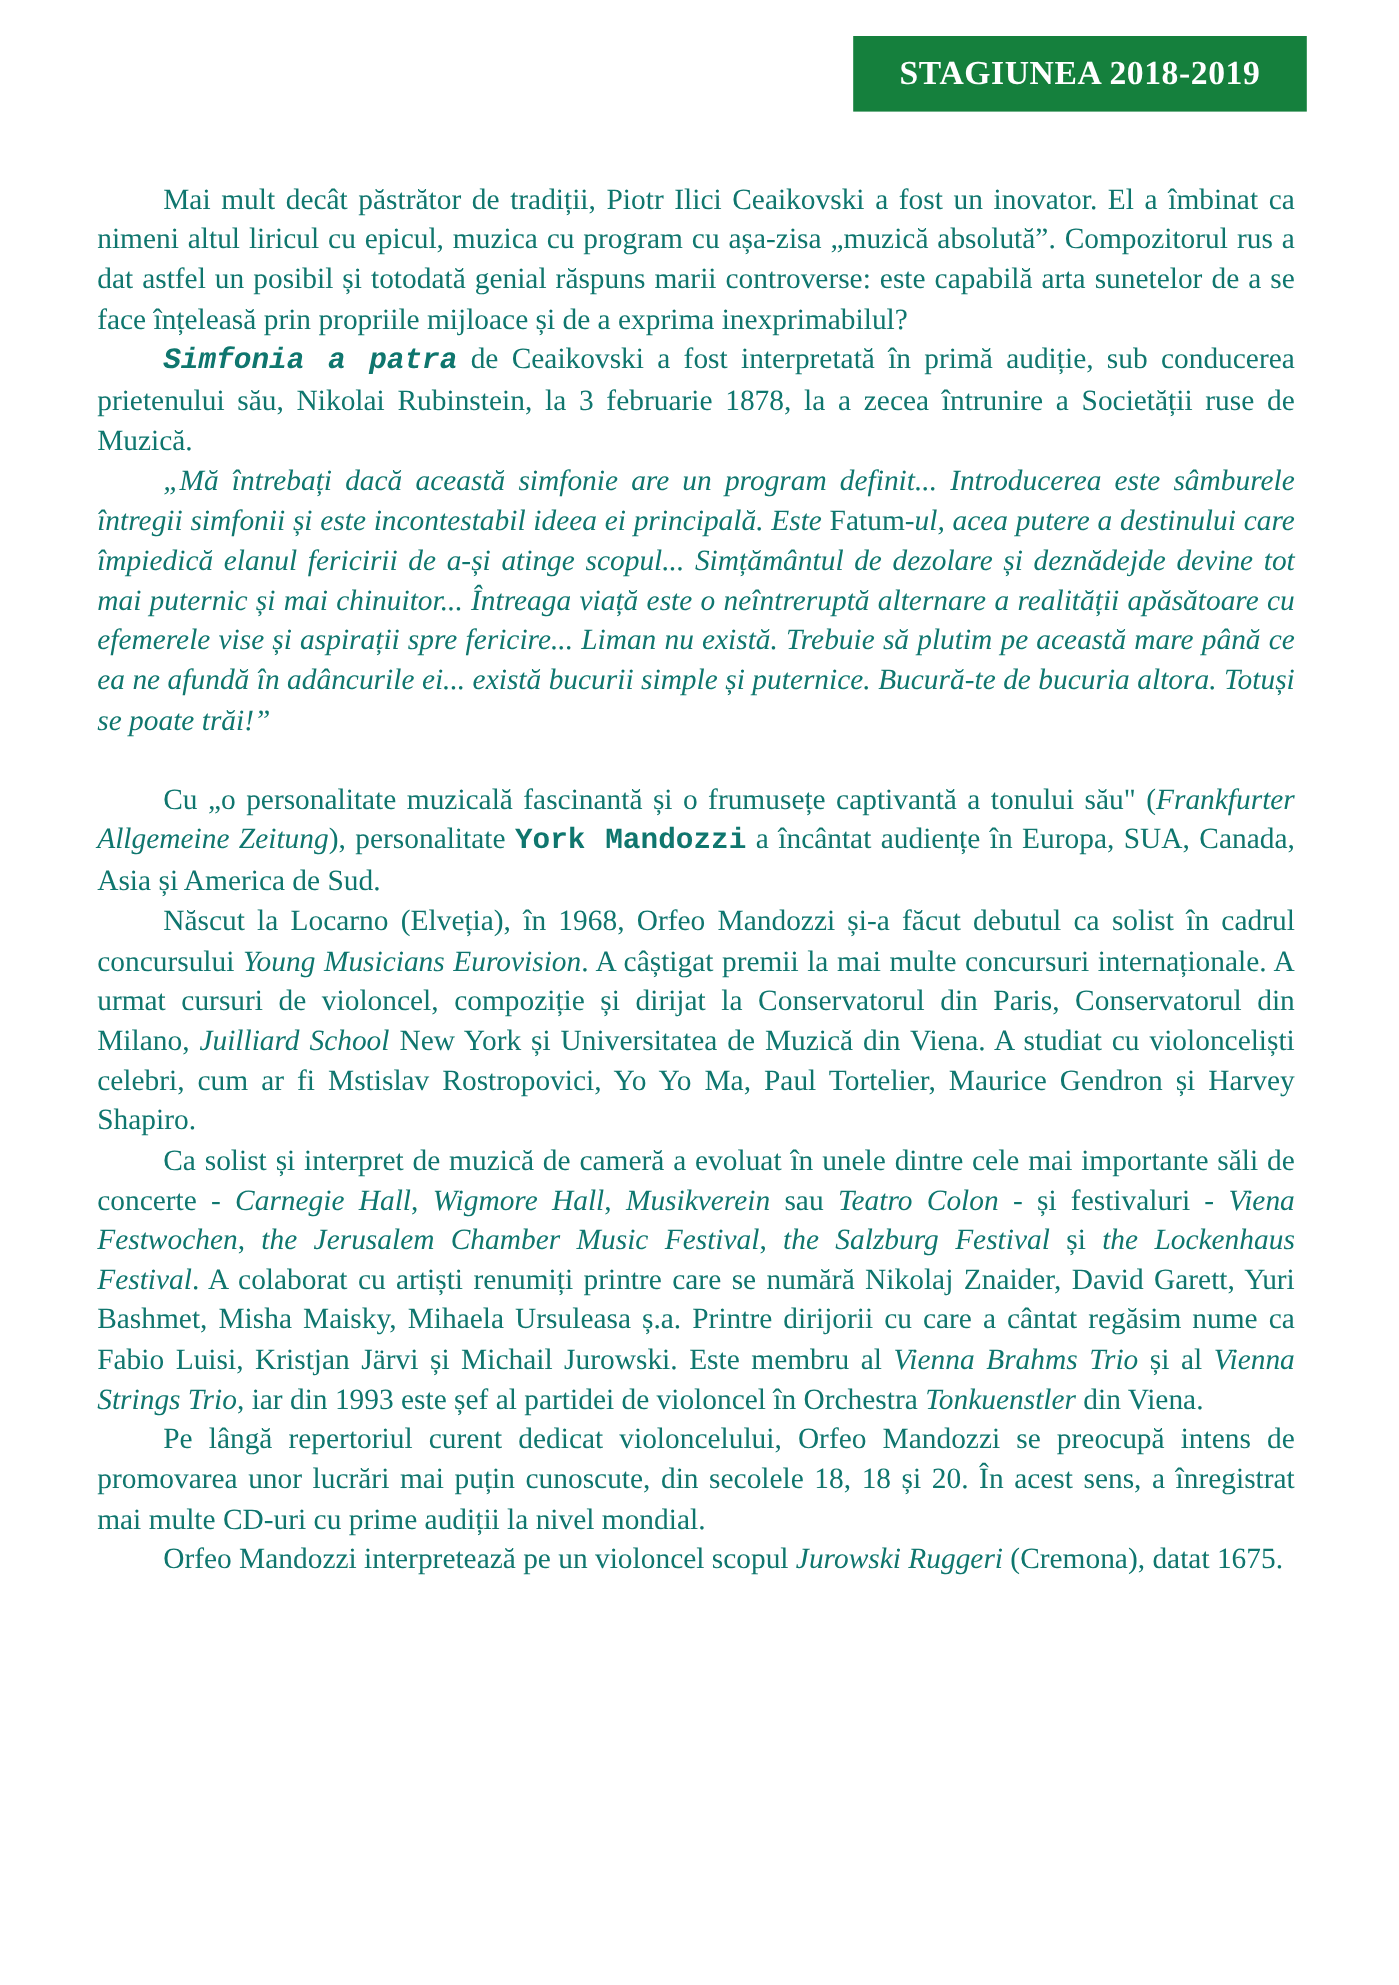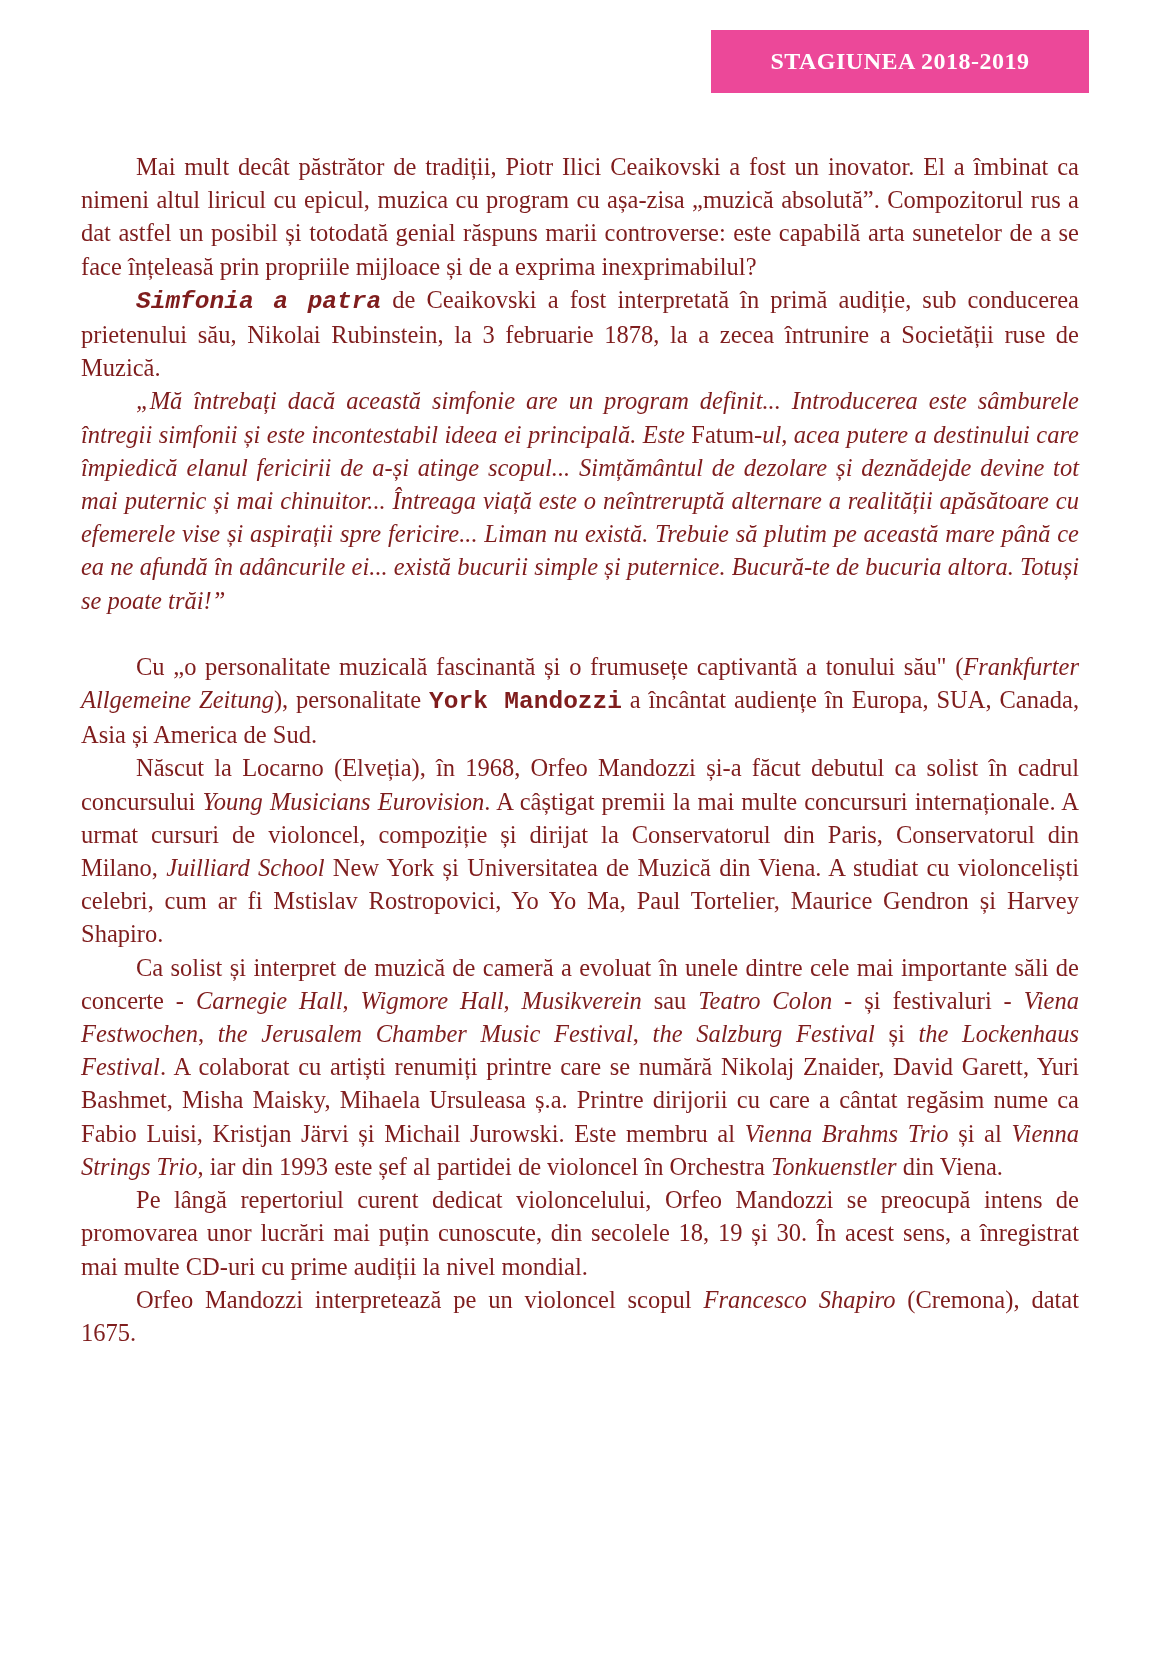--- a/index.html
+++ b/index.html
@@ -1,27 +1,27 @@
 <!DOCTYPE html>
 <html><head>
 <meta charset="utf-8">
 <style>
   html, body { margin: 0; padding: 0; background: #ffffff; }
   body { width: 1166px; height: 1654px; position: relative; overflow: hidden; }
   .badge {
     position: absolute; left: 711px; top: 30px; width: 378px; height: 63px;
-    background: #ec4899; color: #ffffff;
+    background: #15803d; color: #ffffff;
     font-family: "Liberation Serif", "DejaVu Serif", serif; font-weight: bold;
-    font-size: 24px; letter-spacing: 0.5px;
+    font-size: 28px; letter-spacing: 0.5px;
     display: flex; align-items: center; justify-content: center;
   }
   .content {
     position: absolute; left: 81px; top: 150px; width: 998px;
     font-family: "Liberation Serif", "DejaVu Serif", serif;
-    font-size: 24.5px; line-height: 33.2px; color: #7f1d1d;
+    font-size: 24.5px; line-height: 33.2px; color: #0f766e;
     text-align: justify;
   }
   .content p { margin: 0; text-indent: 55px; }
   .content .attrib { text-align: right; text-indent: 0; }
   .content .spacer { height: 33px; }
   .content .quote { font-style: italic; }
   .content .quote .up { font-style: normal; }
   i { font-style: italic; }
   b { font-weight: bold; font-family: Liberation Mono, monospace; }
 </style>
@@ -33,15 +33,15 @@
 </div>
 
 <div class="content">
   <p>Mai mult decât păstrător de tradiții, Piotr Ilici Ceaikovski a fost un inovator. El a îmbinat ca nimeni altul liricul cu epicul, muzica cu program cu așa-zisa „muzică absolută”. Compozitorul rus a dat astfel un posibil și totodată genial răspuns marii controverse: este capabilă arta sunetelor de a se face înțeleasă prin propriile mijloace și de a exprima inexprimabilul?</p>
   <p><b><i>Simfonia a patra</i></b><span> de Ceaikovski a fost interpretată în primă audiție, sub conducerea prietenului său, Nikolai Rubinstein, la 3 februarie 1878, la a zecea întrunire a Societății ruse de Muzică.</span></p>
   <p class="quote"><span>„Mă întrebați dacă această simfonie are un program definit... Introducerea este sâmburele întregii simfonii și este incontestabil ideea ei principală. Este </span><span class="up">Fatum</span><span>-ul, acea putere a destinului care împiedică elanul fericirii de a-și atinge scopul... Simțământul de dezolare și deznădejde devine tot mai puternic și mai chinuitor... Întreaga viață este o neîntreruptă alternare a realității apăsătoare cu efemerele vise și aspirații spre fericire... Liman nu există. Trebuie să plutim pe această mare până ce ea ne afundă în adâncurile ei... există bucurii simple și puternice. Bucură-te de bucuria altora. Totuși se poate trăi!”</span></p>
   <div class="spacer"></div>
   <p><span>Cu „o personalitate muzicală fascinantă și o frumusețe captivantă a tonului său" (</span><i>Frankfurter Allgemeine Zeitung</i><span>), personalitate </span><b>York Mandozzi</b><span> a încântat audiențe în Europa, SUA, Canada, Asia și America de Sud.</span></p>
   <p><span>Născut la Locarno (Elveția), în 1968, Orfeo Mandozzi și-a făcut debutul ca solist în cadrul concursului </span><i>Young Musicians Eurovision</i><span>. A câștigat premii la mai multe concursuri internaționale. A urmat cursuri de violoncel, compoziție și dirijat la Conservatorul din Paris, Conservatorul din Milano, </span><i>Juilliard School</i><span> New York și Universitatea de Muzică din Viena. A studiat cu violonceliști celebri, cum ar fi Mstislav Rostropovici, Yo Yo Ma, Paul Tortelier, Maurice Gendron și Harvey Shapiro.</span></p>
   <p><span>Ca solist și interpret de muzică de cameră a evoluat în unele dintre cele mai importante săli de concerte - </span><i>Carnegie Hall</i><span>, </span><i>Wigmore Hall</i><span>, </span><i>Musikverein</i><span> sau </span><i>Teatro Colon</i><span> - și festivaluri - </span><i>Viena Festwochen</i><span>, </span><i>the Jerusalem Chamber Music Festival</i><span>, </span><i>the Salzburg Festival</i><span> și </span><i>the Lockenhaus Festival</i><span>. A colaborat cu artiști renumiți printre care se numără Nikolaj Znaider, David Garett, Yuri Bashmet, Misha Maisky, Mihaela Ursuleasa ș.a. Printre dirijorii cu care a cântat regăsim nume ca Fabio Luisi, Kristjan Järvi și Michail Jurowski. Este membru al </span><i>Vienna Brahms Trio</i><span> și al </span><i>Vienna Strings Trio</i><span>, iar din 1993 este șef al partidei de violoncel în Orchestra </span><i>Tonkuenstler</i><span> din Viena.</span></p>
-  <p>Pe lângă repertoriul curent dedicat violoncelului, Orfeo Mandozzi se preocupă intens de promovarea unor lucrări mai puțin cunoscute, din secolele 18, 19 și 30. În acest sens, a înregistrat mai multe CD-uri cu prime audiții la nivel mondial.</p>
-  <p><span>Orfeo Mandozzi interpretează pe un violoncel  scopul </span><i>Francesco Shapiro</i><span> (Cremona), datat 1675.</span></p>
+  <p>Pe lângă repertoriul curent dedicat violoncelului, Orfeo Mandozzi se preocupă intens de promovarea unor lucrări mai puțin cunoscute, din secolele 18, 18 și 20. În acest sens, a înregistrat mai multe CD-uri cu prime audiții la nivel mondial.</p>
+  <p><span>Orfeo Mandozzi interpretează pe un violoncel  scopul </span><i>Jurowski Ruggeri</i><span> (Cremona), datat 1675.</span></p>
 </div>
 
 </body></html>

